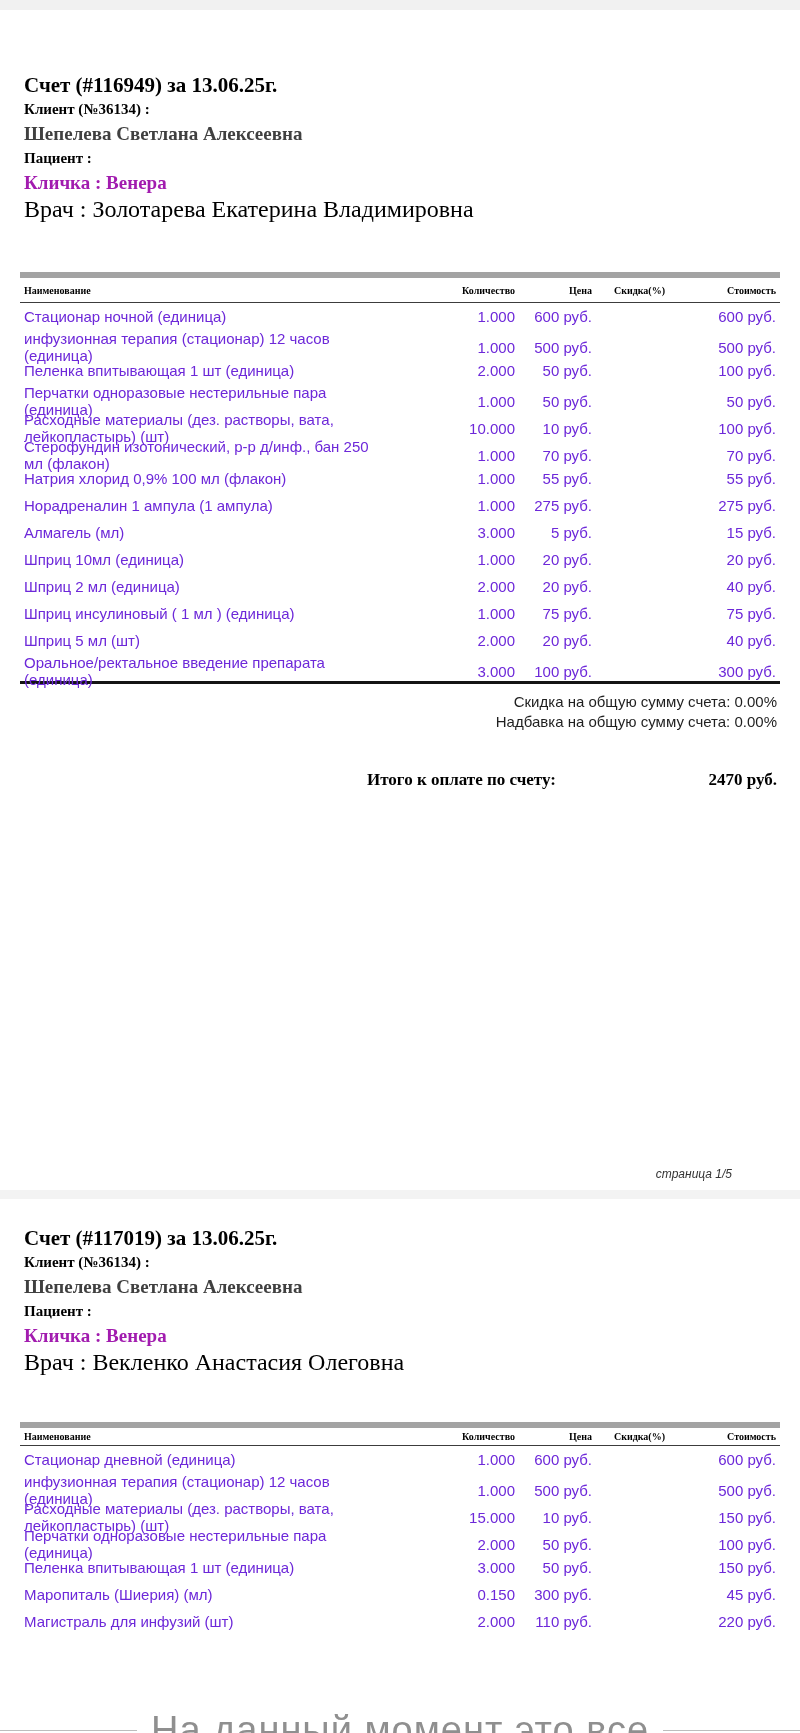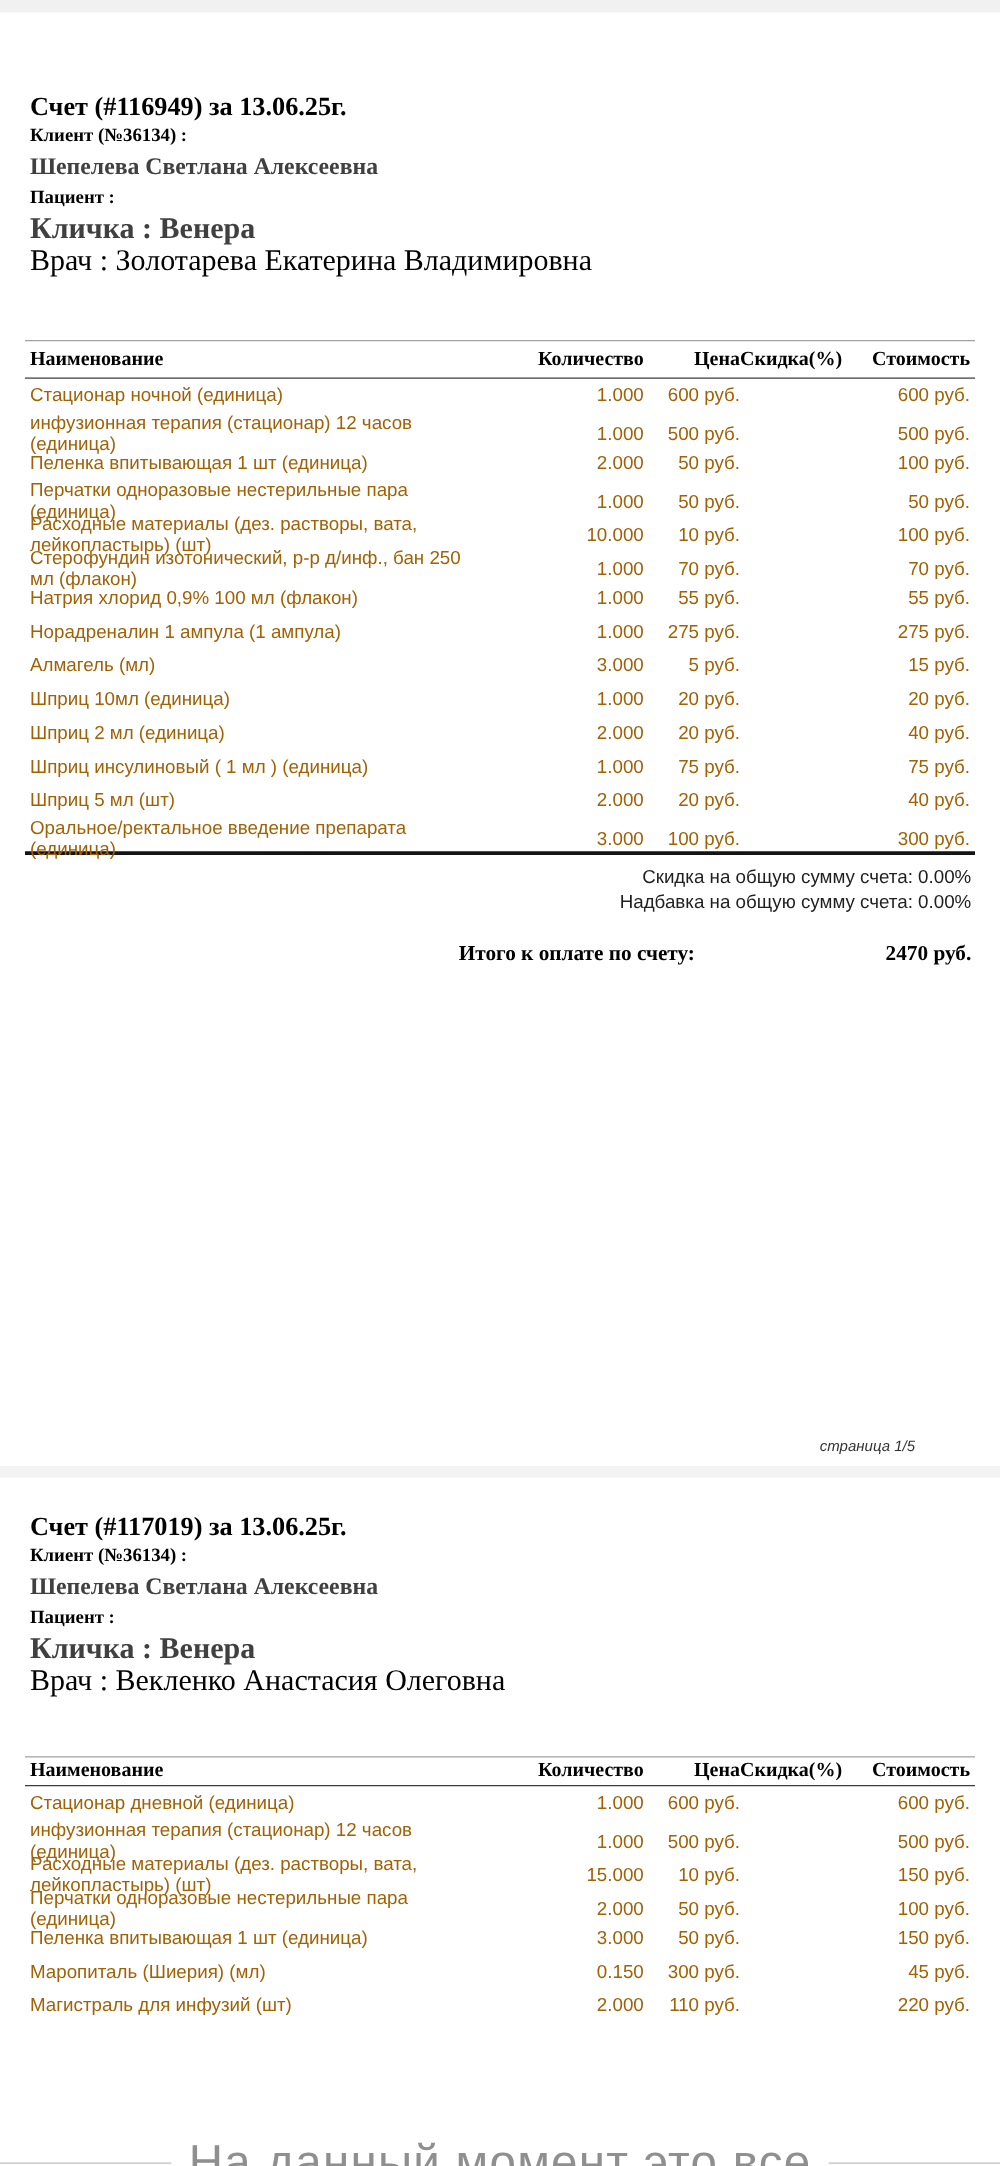--- a/index.html
+++ b/index.html
@@ -10,56 +10,56 @@
     color:#1a1a1a;
   }
   .top-strip { height:10px; width:100%; background:#f1f1f1; }
 
   
   .inv-header { margin:0 24px; }
   .inv-title   { font-family:"Liberation Serif","DejaVu Serif",serif; font-weight:bold; font-size:21px; line-height:26px; color:#000; }
   .inv-client  { font-family:"Liberation Serif","DejaVu Serif",serif; font-weight:bold; font-size:15px; line-height:23px; color:#000; }
   .inv-name    { font-family:"Liberation Serif","DejaVu Serif",serif; font-weight:bold; font-size:19px; line-height:26px; color:#404040; }
   .inv-patient { font-family:"Liberation Serif","DejaVu Serif",serif; font-weight:bold; font-size:15px; line-height:23px; color:#000; }
-  .inv-nick    { font-family:"Liberation Serif","DejaVu Serif",serif; font-weight:bold; font-size:24px; line-height:26px; color:#404040; }
+  .inv-nick    { font-family:"Liberation Serif","DejaVu Serif",serif; font-weight:bold; font-size:19px; line-height:26px; color:#a21caf; }
   .inv-doctor  { font-family:"Liberation Serif","DejaVu Serif",serif; font-weight:normal; font-size:24px; line-height:27px; color:#000; }
 
   .inv1 .inv-title { margin-top:62px; }
   .inv2 .inv-title { margin-top:26px; }
 
   
   .itable { margin:0 20px; width:760px; }
   .inv1 .itable { margin-top:49px; }
   .inv2 .itable { margin-top:46px; }
   .thead {
     display:grid; grid-template-columns:1fr 130px 77px 73px 115px;
-    border-top:1px solid #a3a3a3; border-bottom:1px solid #3c3c3c;
-    font-family:"Liberation Serif","DejaVu Serif",serif; font-weight:bold; font-size:16px; color:#000;
+    border-top:6px solid #a3a3a3; border-bottom:1px solid #3c3c3c;
+    font-family:"Liberation Serif","DejaVu Serif",serif; font-weight:bold; font-size:10px; color:#000;
     align-items:center;
   }
   .inv1 .thead { height:31px; }
   .inv2 .thead { height:24px; }
   .trow {
     display:grid; grid-template-columns:1fr 130px 77px 73px 115px;
     height:27px; align-items:center;
-    font-size:15px; color:#a16207;
+    font-size:15px; color:#6d28d9;
   }
   .c-name { text-align:left;  padding-left:4px; }
   .c-qty  { text-align:right; }
   .c-price{ text-align:right; }
   .c-disc { text-align:right; }
   .c-cost { text-align:right; padding-right:4px; }
   .tbody-1 { border-bottom:3px solid #141414; }
 
   
   .totals { margin:0 20px; width:760px; }
   .adj-line { text-align:right; padding-right:3px; font-size:15px; line-height:20px; color:#1f1f1f; }
   .adj-line.first { margin-top:8px; }
   .total-row {
-    display:flex; margin-top:18px;
+    display:flex; margin-top:35px;
     font-family:"Liberation Serif","DejaVu Serif",serif; font-weight:bold; font-size:17px; line-height:26px; color:#000;gap:32px;
   }
   .total-label { margin-left:347px; }
   .total-value { margin-left:auto; padding-right:3px; }
 
   
   .page-label { text-align:right; padding-right:68px; font-style:italic; font-size:12px; line-height:18px; color:#333; margin-top:372px; }
   .page-band { width:100%; height:9px; background:#f3f3f3; margin-top:7px; }
 
   

